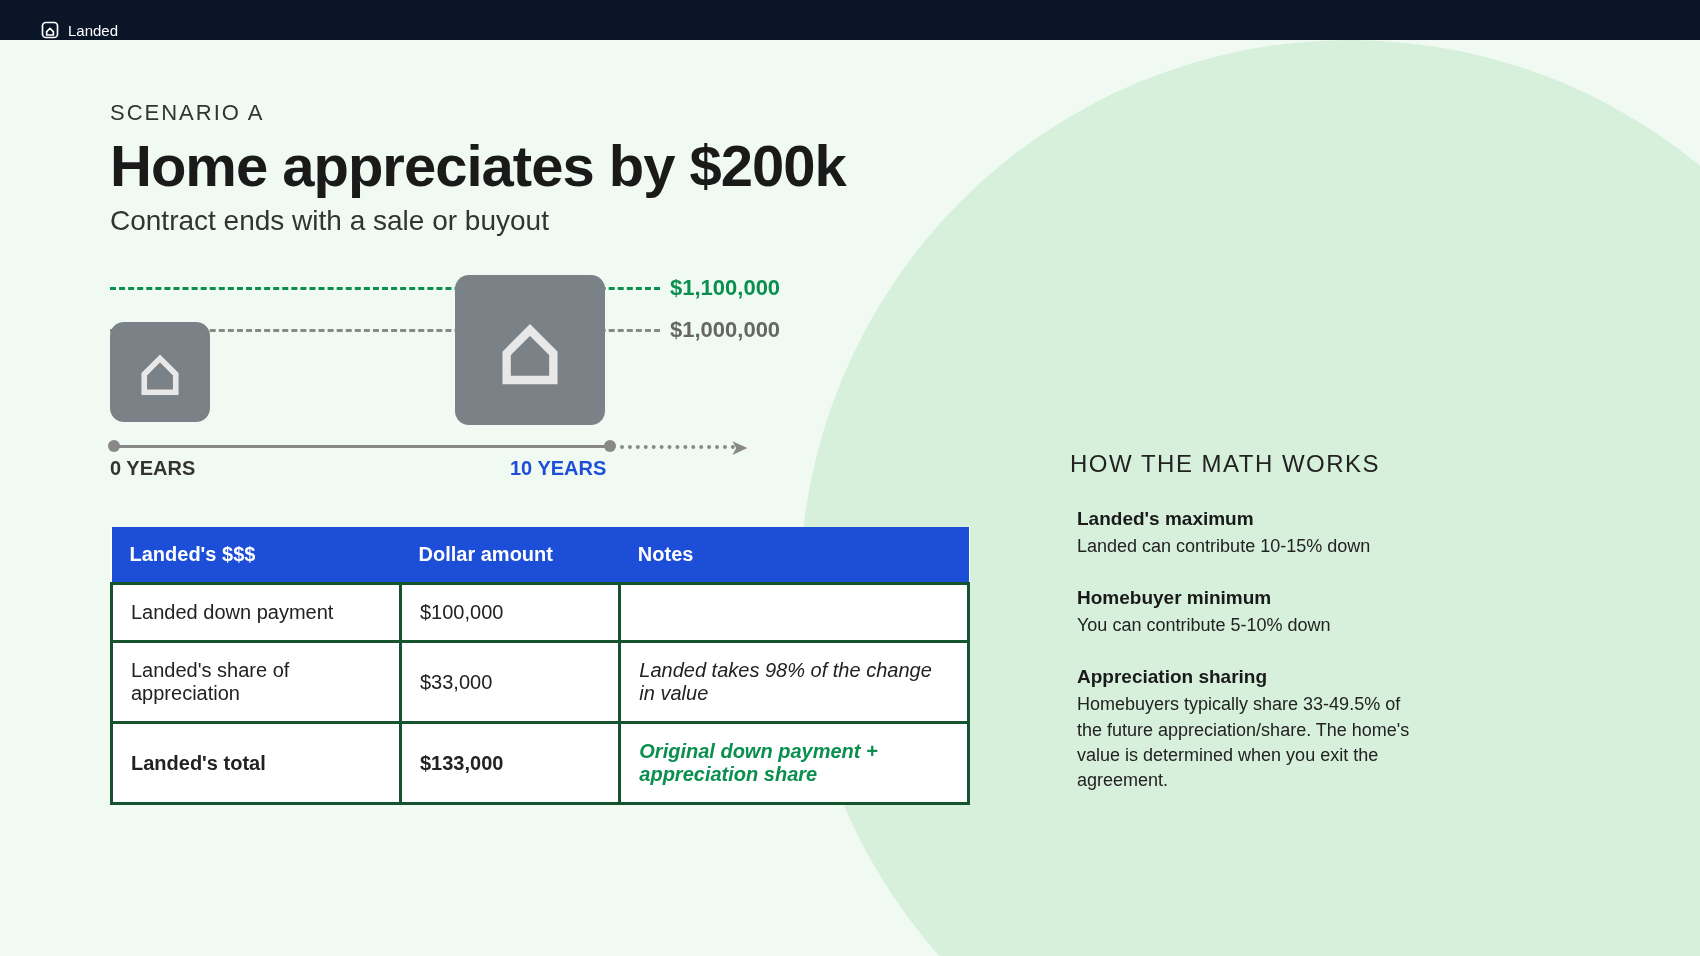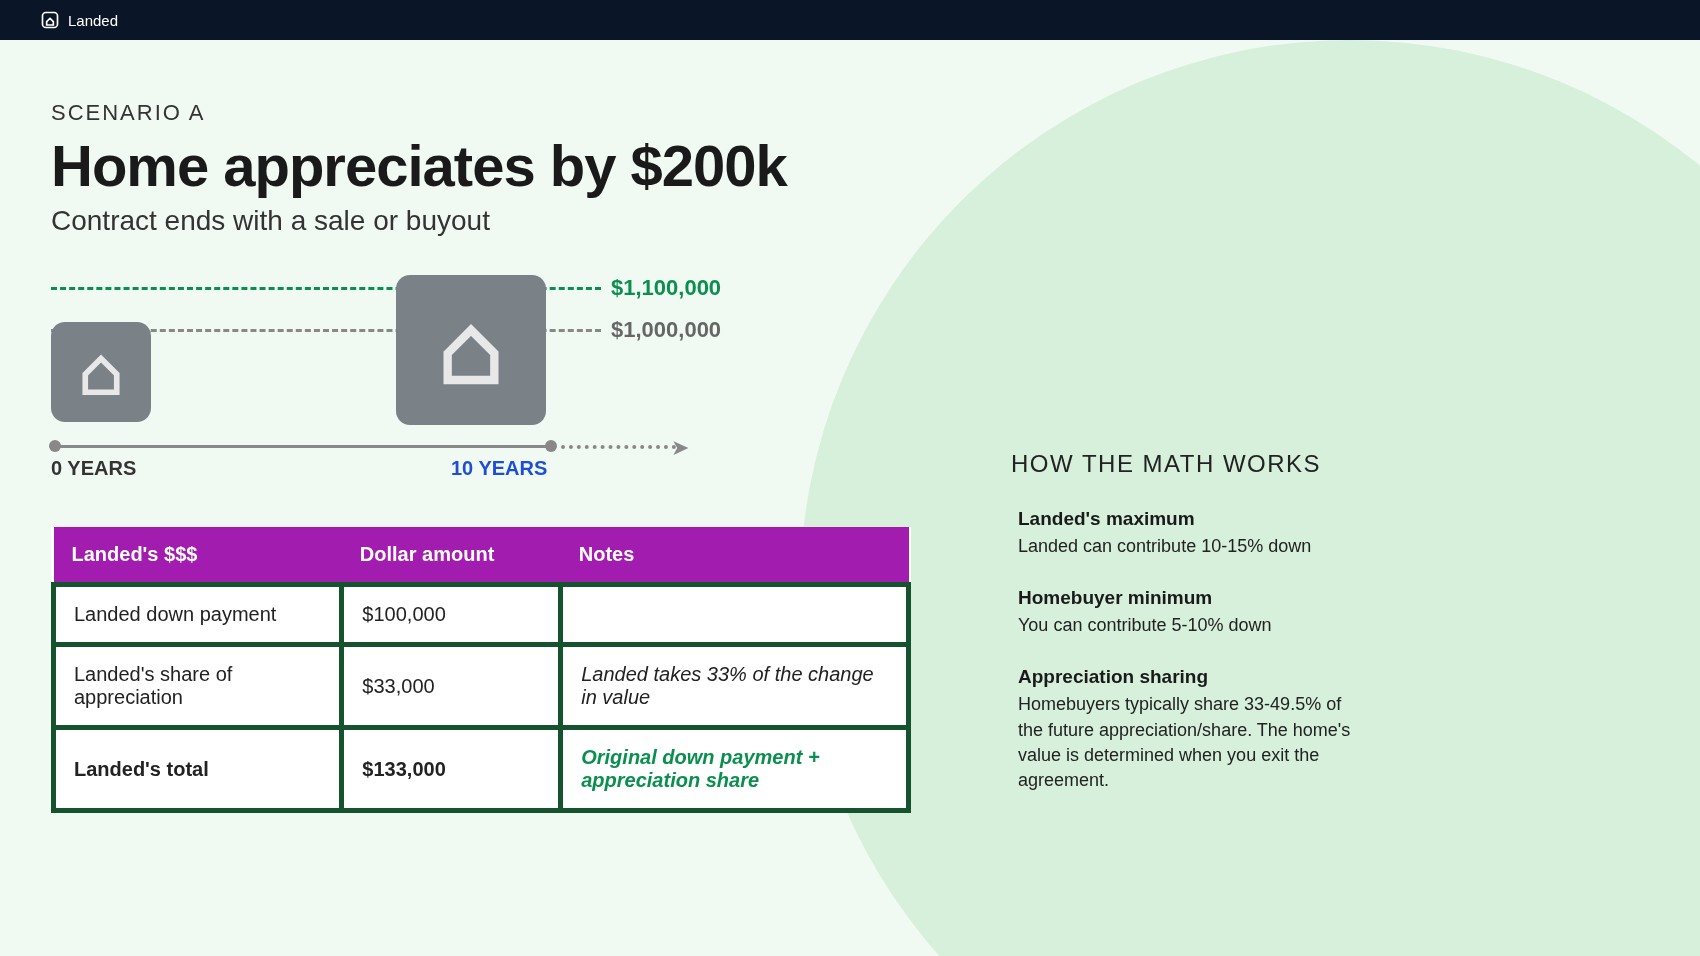--- a/index.html
+++ b/index.html
@@ -8,21 +8,21 @@
   width: 1700px;
   height: 956px;
   overflow: hidden;
   position: relative;
   background: #f0faf2;
 }
 .topbar {
   background: #0a1628;
   height: 40px;
   display: flex;
-  align-items: center;
+  align-items: flex-end;
   padding: 0 40px;
 }
 .logo {
   display: flex;
   align-items: center;
   gap: 8px;
   color: #fff;
   font-size: 15px;
 }
 .logo-icon {
@@ -35,21 +35,21 @@
   top: 40px;
   width: 1100px;
   height: 1100px;
   background: #d6f0db;
   border-radius: 50%;
   z-index: 0;
 }
 .content {
   position: relative;
   z-index: 1;
-  padding: 60px 120px 0 51px;
+  padding: 60px 120px 0 110px;
   display: flex;
   gap: 80px;
 }
 .main-col {
   flex: 0 0 880px;
 }
 .eyebrow {
   font-size: 22px;
   letter-spacing: 2px;
   color: #333;
@@ -143,30 +143,30 @@
   font-weight: 600;
 }
 .tl-start { left: 0; color: #333; }
 .tl-end { left: 400px; color: #1d4ed8; }
 table.data-table {
   width: 860px;
   border-collapse: collapse;
   background: #fff;
 }
 table.data-table th {
-  background: #a21caf;
+  background: #1d4ed8;
   color: #fff;
   text-align: left;
   font-size: 20px;
   font-weight: 600;
   padding: 16px 18px;
 }
 table.data-table td {
   padding: 16px 18px;
-  border: 5px solid #14532d;
+  border: 3px solid #14532d;
   font-size: 20px;
   color: #222;
   vertical-align: middle;
 }
 .col1 { width: 290px; }
 .col2 { width: 220px; }
 .col3 { width: 350px; }
 .note-italic { font-style: italic; color: #444; }
 .total-row td { color: #0a8f4e; font-weight: 700; }
 .total-row .note-italic { color: #0a8f4e; }
@@ -255,21 +255,21 @@
       </thead>
       <tbody>
         <tr>
           <td>Landed down payment</td>
           <td>$100,000</td>
           <td class="note-italic"></td>
         </tr>
         <tr>
           <td>Landed's share of appreciation</td>
           <td>$33,000</td>
-          <td class="note-italic">Landed takes 33% of the change in value</td>
+          <td class="note-italic">Landed takes 98% of the change in value</td>
         </tr>
         <tr class="total-row">
           <td>Landed's total</td>
           <td>$133,000</td>
           <td class="note-italic">Original down payment + appreciation share</td>
         </tr>
       </tbody>
     </table>
   </div>
 

